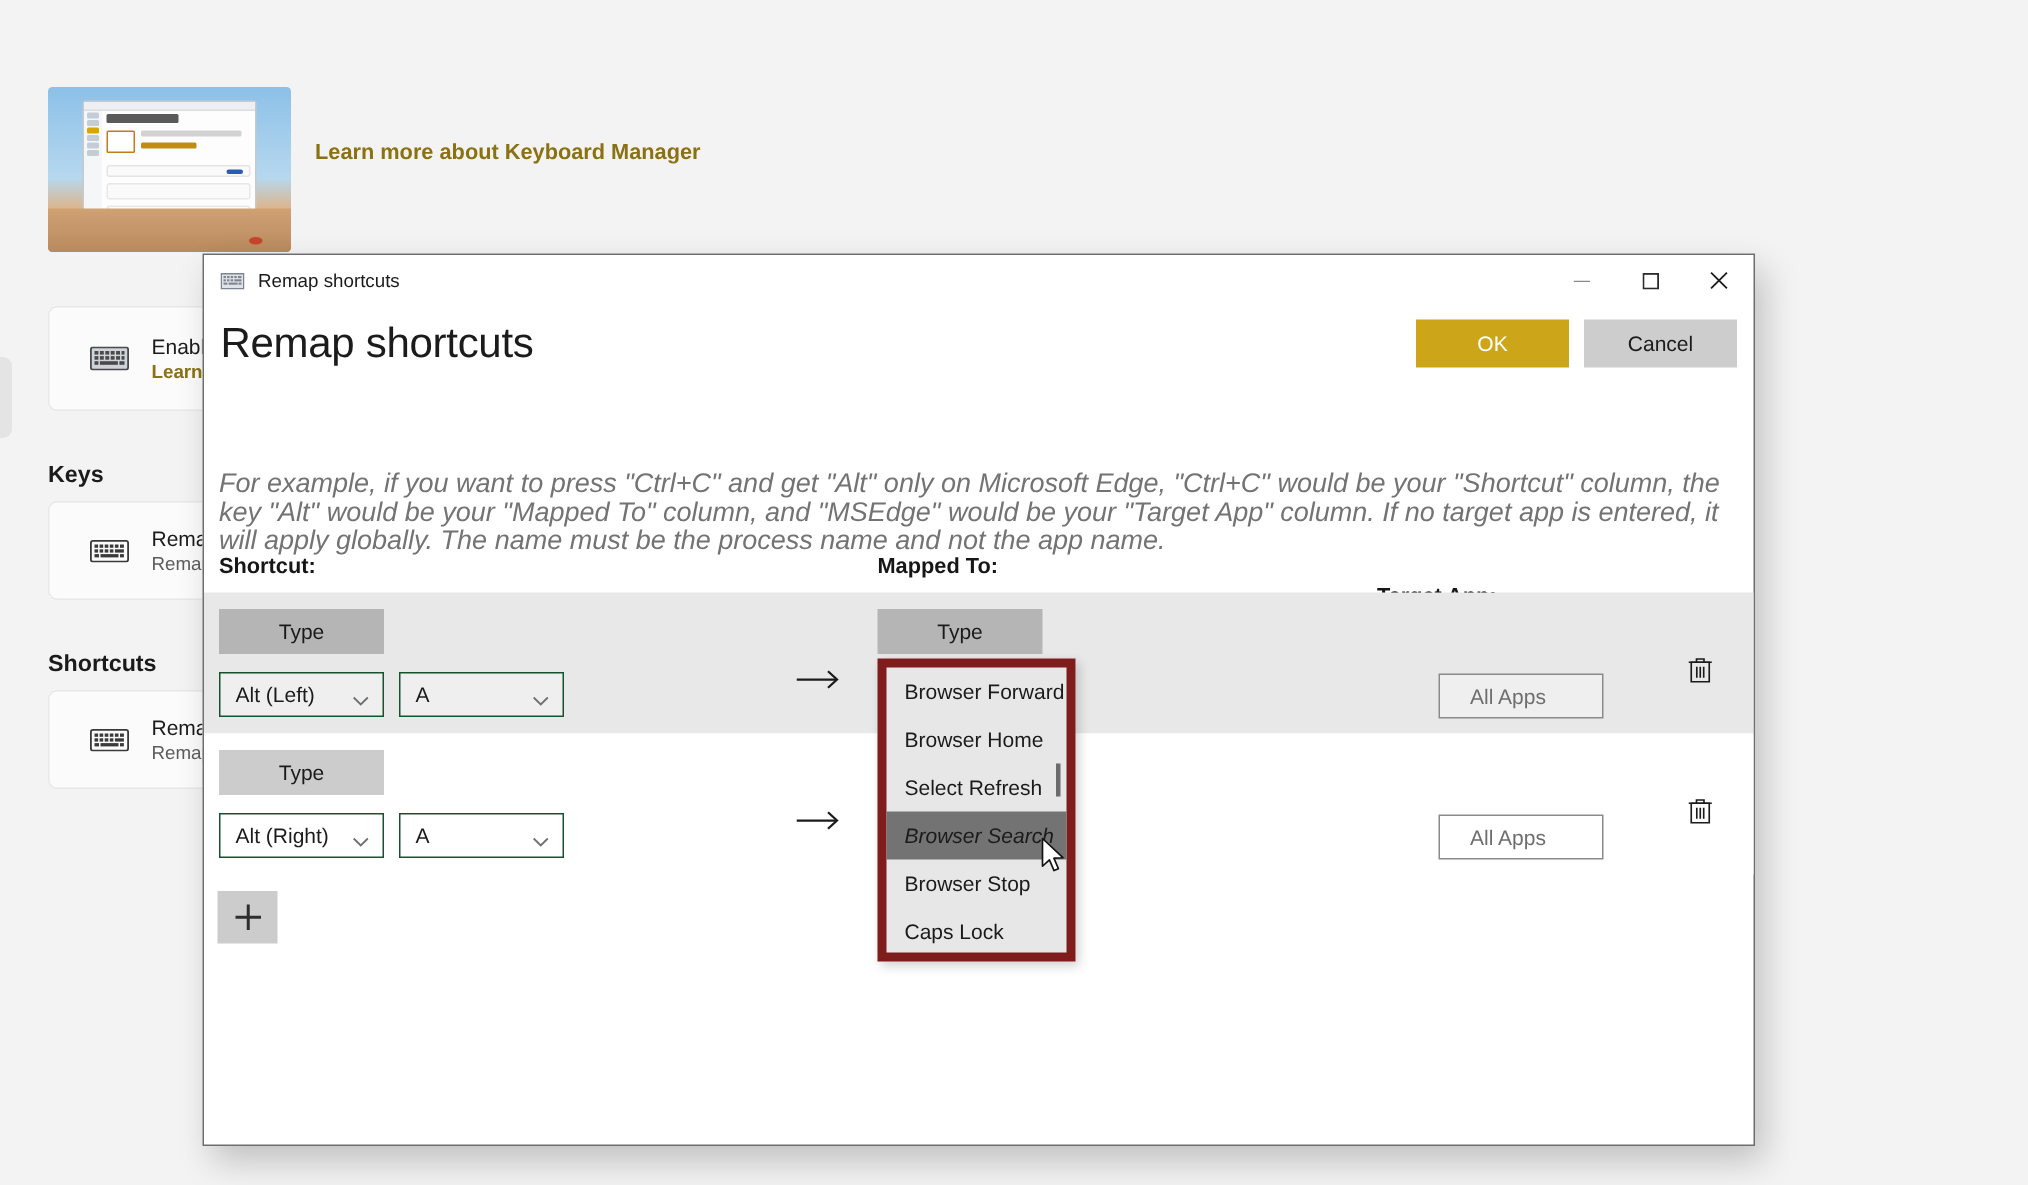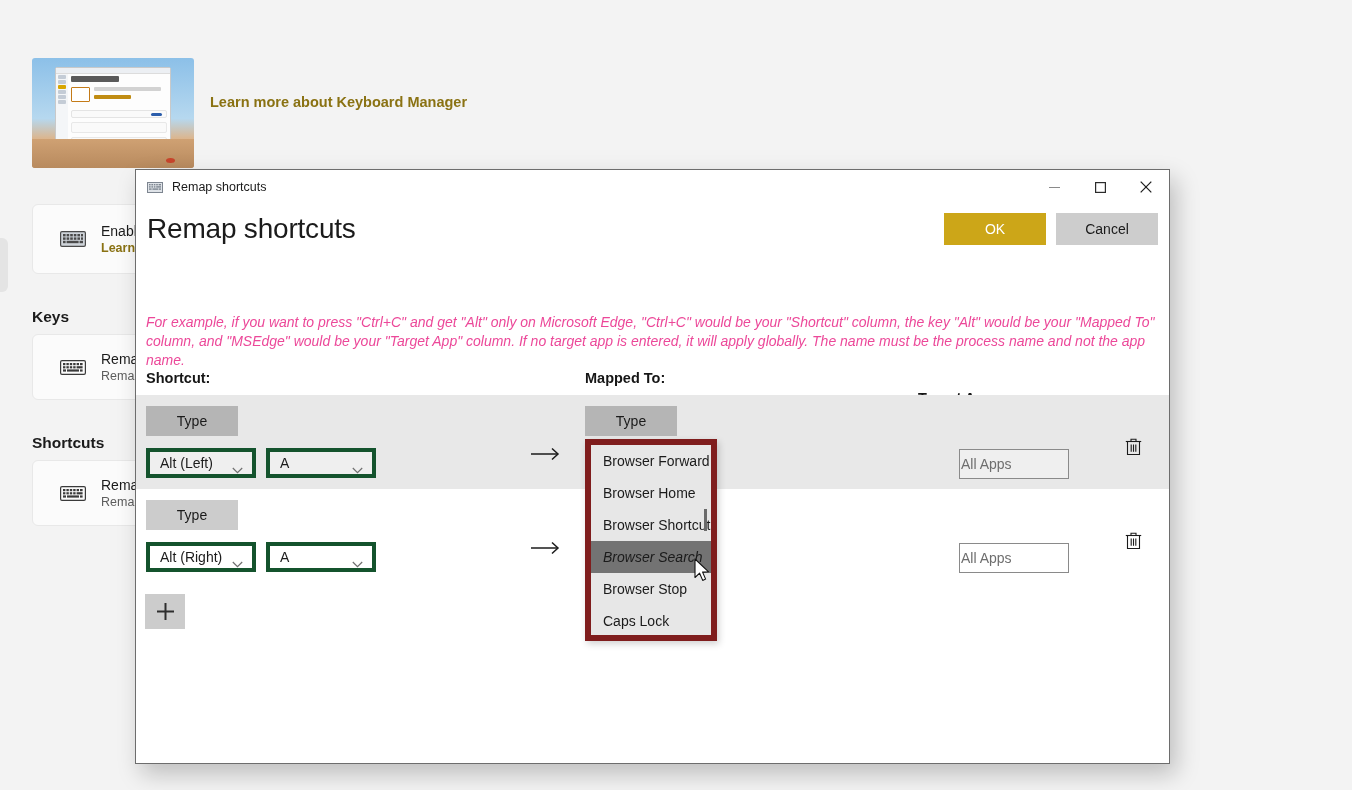--- a/index.html
+++ b/index.html
@@ -151,21 +151,21 @@
   }
   #okbtn { right: 123px; background: #cca618; color: #ffffff; }
   #cancelbtn { right: 11px; background: #cdcdcd; color: #1b1b1b; }
 
   #desc1 {
     position: absolute; left: 10px; top: 112px; right: 10px;
     font-size: 14.5px; font-weight: 600; color: #161616;
   }
   #desc2 {
     position: absolute; left: 10px; top: 143px; right: 6px;
-    font-size: 14px; font-style: italic; color: #ec4899;
+    font-size: 18px; font-style: italic; color: #737373;
     line-height: 19px;
   }
 
   
   .colhead {
     position: absolute; top: 200px;
     font-size: 14.5px; font-weight: 700; color: #161616;
   }
   #ch-shortcut { left: 10px; }
   #ch-mapped { left: 449px; }
@@ -174,34 +174,34 @@
   
   .remap-row {
     position: absolute; left: 0; right: 0;
     height: 94px;
   }
   #row-0 { top: 225px; background: #e8e8e8; }
   #row-1 { top: 319px; background: #ffffff; }
 
   .typebtn {
     position: absolute; left: 10px; top: 11px;
-    width: 92px; height: 30px;
+    width: 110px; height: 30px;
     border: none; font-size: 14px; color: #1b1b1b;
     font-family: "Liberation Sans", sans-serif;
     cursor: pointer;
   }
   #row-0 .typebtn { background: #b5b5b5; }
   #row-1 .typebtn { background: #cccccc; }
 
   .typebtn.mapped { left: 449px; }
 
   .combo {
     position: absolute; top: 53px;
     height: 30px;
-    border: 4px solid #14532d;
+    border: 1px solid #14532d;
     background: #ffffff;
     display: flex; align-items: center;
     font-size: 14px; color: #1b1b1b;
     cursor: pointer;
   }
   #row-0 .combo { background: #efefef; }
   .combo .ctxt { margin-left: 10px; }
   .combo .carrow { position: absolute; right: 9px; top: 9px; color: #777; }
   .combo.c-mod { left: 10px; width: 110px; }
   .combo.c-key { left: 130px; width: 110px; }
@@ -213,21 +213,21 @@
 
   .targetapp {
     position: absolute; left: 823px; top: 54px;
     width: 110px; height: 30px;
     border: 1px solid #8a8a8a;
     background: #ffffff;
     display: flex; align-items: center;
     font-size: 14px; color: #6e6e6e;
   }
   #row-0 .targetapp { background: #efefef; }
-  .targetapp span { margin-left: 1px; }
+  .targetapp span { margin-left: 20px; }
 
   .delbtn {
     position: absolute; left: 985px; top: 38px;
     width: 24px; height: 26px; cursor: pointer;
     display: flex; align-items: center; justify-content: center;
   }
 
   #addbtn {
     position: absolute; left: 145px; top: 594px;
     width: 40px; height: 35px;
@@ -523,21 +523,21 @@
 <button id="addbtn">
   <svg width="19" height="19" stroke="#2e2e2e" stroke-width="2">
       <line x1="9.5" y1="1" x2="9.5" y2="18"></line>
       <line x1="1" y1="9.5" x2="18" y2="9.5"></line>
     </svg>
 </button>
 
 <div id="dropdown">
   <div class="dd-item">Browser Forward</div>
   <div class="dd-item">Browser Home</div>
-  <div class="dd-item">Browser Shortcut</div>
+  <div class="dd-item">Select Refresh</div>
   <div class="dd-item selected">Browser Search</div>
   <div class="dd-item">Browser Stop</div>
   <div class="dd-item">Caps Lock</div>
   <div id="dd-scroll"></div>
 </div>
 
 <div id="cursor">
   <svg width="18" height="26" viewBox="0 0 18 26">
     <path d="M1 1 L1 19.5 L5.6 15.2 L8.7 22.4 L11.6 21.1 L8.6 14.1 L14.6 13.8 Z" fill="#ffffff" stroke="#111111" stroke-width="1.1" stroke-linejoin="round"></path>
   </svg>

